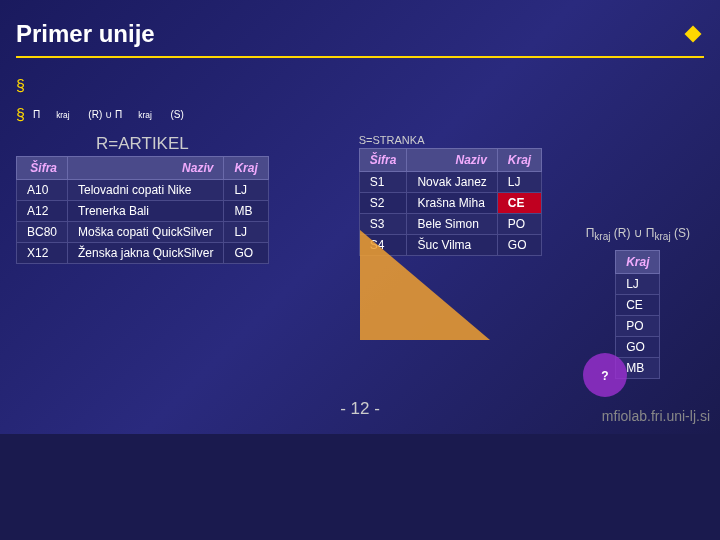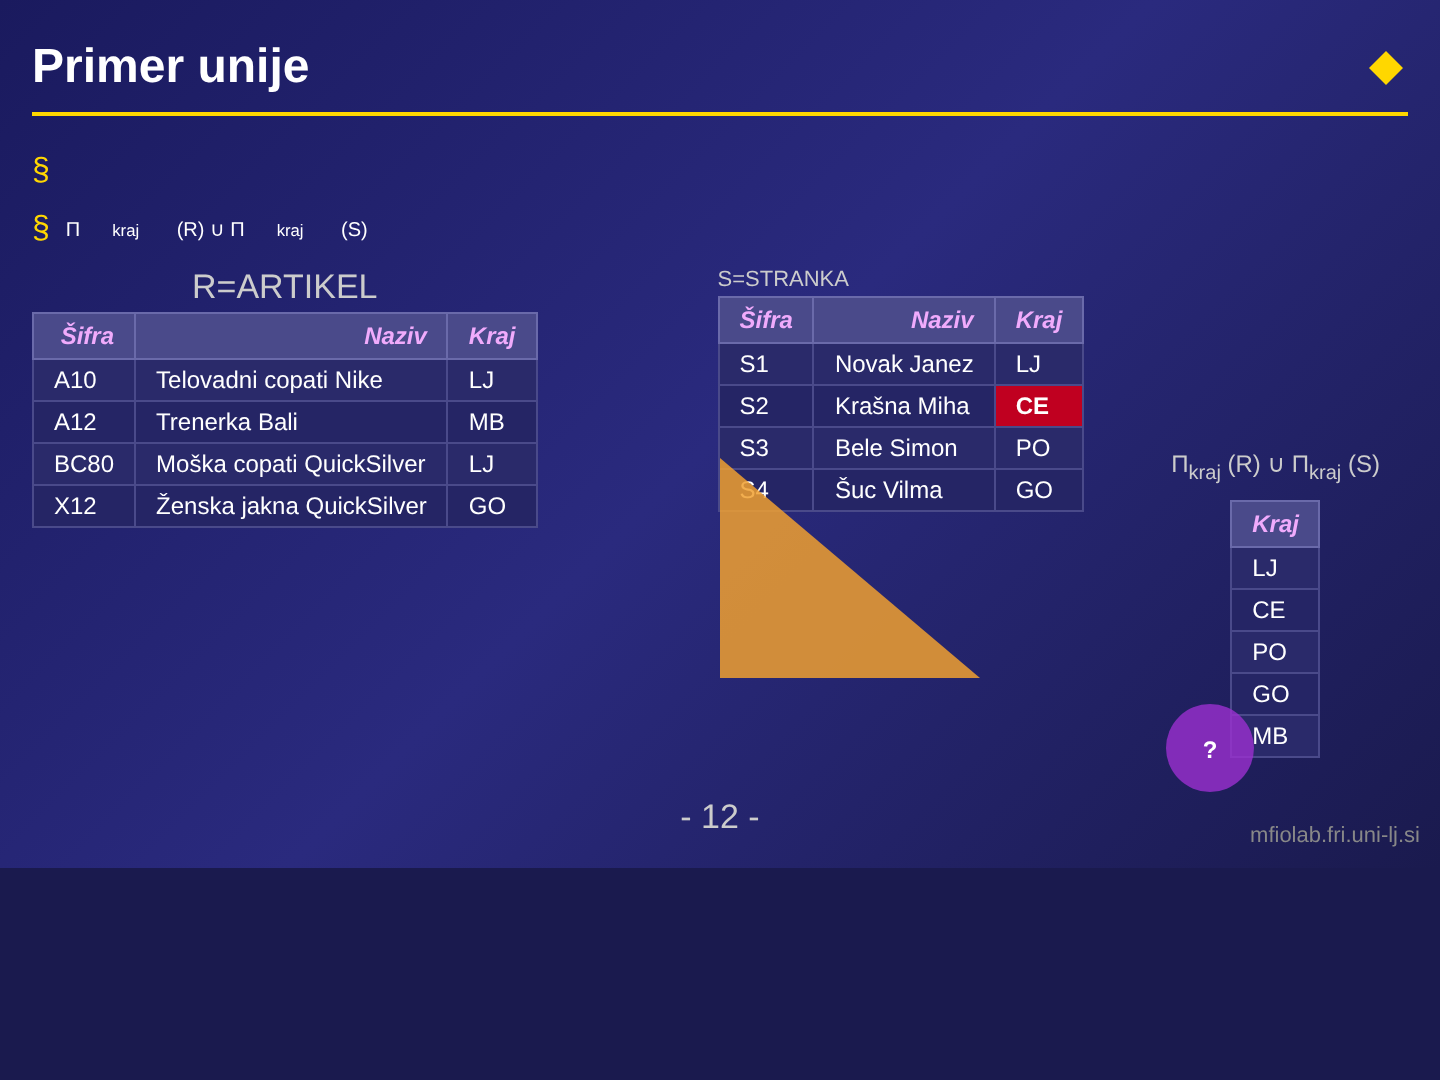--- a/index.html
+++ b/index.html
@@ -113,21 +113,21 @@
       transform: translateX(-50%);
       font-size: 17px;
       color: #ccc;
     }
 
     
     .logo-area {
       position: absolute;
       bottom: 10px;
       right: 10px;
-      font-size: 11px;
+      font-size: 14px;
       color: #888;
     }
 
     
     .pi-formula {
       font-size: 10px;
       margin-top: 4px;
       display: flex;
       align-items: center;
       gap: 16px;

